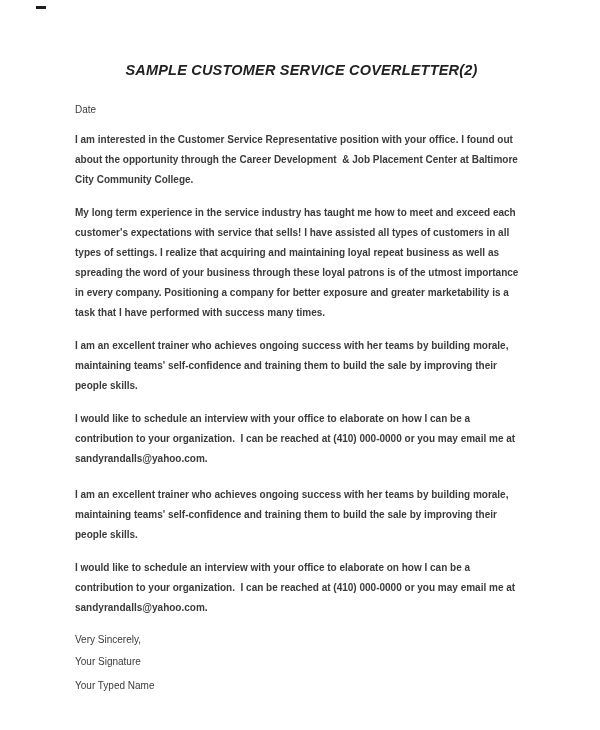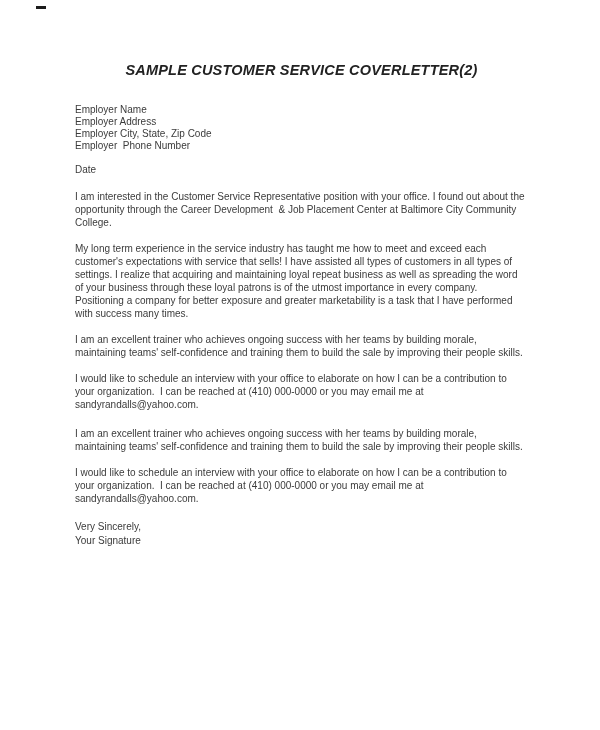--- a/index.html
+++ b/index.html
@@ -46,50 +46,45 @@
     font-size: 10px;
     line-height: 12px;
     white-space: pre-wrap;
   }
 
   .date-line { margin-bottom: 14px; }
   .salutation { margin-bottom: 16px; }
 
   .para {
     font-size: 10px;
-    line-height: 13px;
+    line-height: 20px;
     white-space: pre-wrap;
     margin-bottom: 13px;
     max-width: 458px;
+    font-weight: bold;
   }
 
   .para.gap-after { margin-bottom: 16px; }
   .para.gap-before { margin-top: 5px; }
 
   .closing-block { margin-top: 4px; }
-  .closing { margin-bottom: 2px; }
+  .closing { margin-bottom: 10px; }
   .signature {
     margin-bottom: 12px;
   }
 </style>
 </head>
 <body>
 
 <div class="page">
 
   <div class="corner-mark"></div>
 
   <h1 class="doc-title">SAMPLE CUSTOMER SERVICE COVERLETTER(2)</h1>
 
-  <div class="address-block">
-    <div class="line">Employer Name</div>
-    <div class="line">Employer Address</div>
-    <div class="line">Employer City, State, Zip Code</div>
-    <div class="line">Employer  Phone Number</div>
-  </div>
 
   <div class="line date-line">Date</div>
 
 
   <p class="para">I am interested in the Customer Service Representative position with your office. I found out about the opportunity through the Career Development  &amp; Job Placement Center at Baltimore City Community College.</p>
 
   <p class="para">My long term experience in the service industry has taught me how to meet and exceed each customer's expectations with service that sells! I have assisted all types of customers in all types of settings. I realize that acquiring and maintaining loyal repeat business as well as spreading the word of your business through these loyal patrons is of the utmost importance in every company. Positioning a company for better exposure and greater marketability is a task that I have performed with success many times.</p>
 
   <p class="para">I am an excellent trainer who achieves ongoing success with her teams by building morale, maintaining teams' self-confidence and training them to build the sale by improving their people skills.</p>
 
@@ -97,15 +92,16 @@
 
   <p class="para gap-before">I am an excellent trainer who achieves ongoing success with her teams by building morale, maintaining teams' self-confidence and training them to build the sale by improving their people skills.</p>
 
   <p class="para gap-after">I would like to schedule an interview with your office to elaborate on how I can be a contribution to your organization.  I can be reached at (410) 000-0000 or you may email me at sandyrandalls@yahoo.com.</p>
 
   <div class="closing-block">
     <div class="line closing">Very Sincerely,</div>
 
     <div class="line signature">Your Signature</div>
 
+    <div class="line">Your Typed Name</div>
   </div>
 
 </div>
 
 </body></html>

